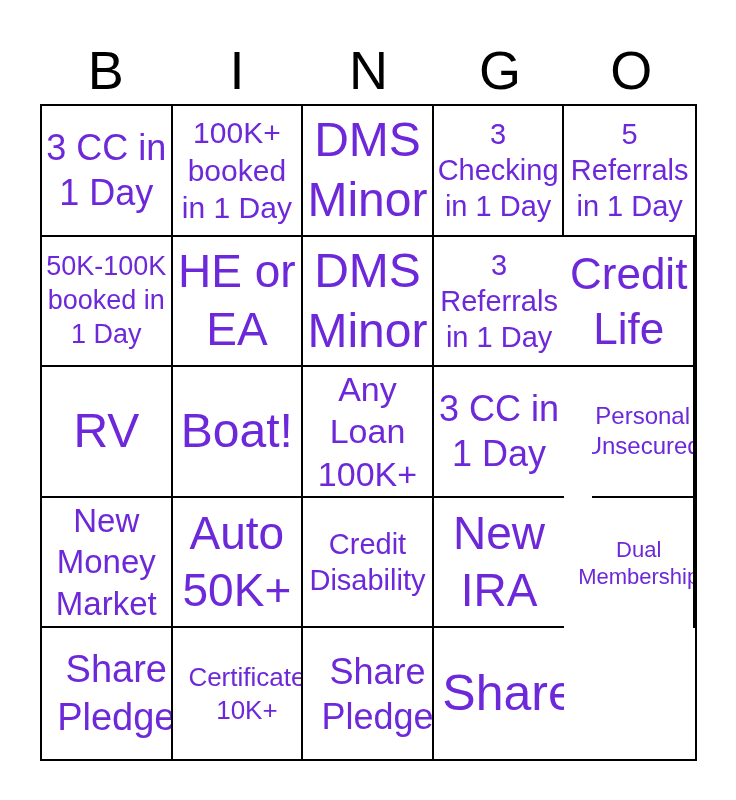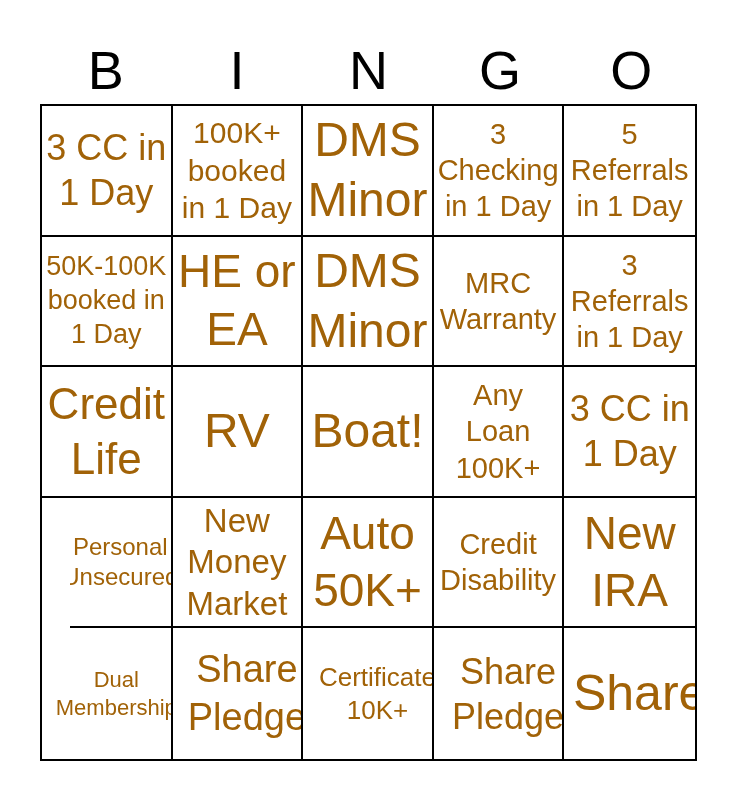--- a/index.html
+++ b/index.html
@@ -46,21 +46,21 @@
     border-right: 2px solid #000000;
     border-bottom: 2px solid #000000;
     display: flex;
     align-items: center;
     justify-content: center;
     text-align: center;
     white-space: pre-line;
     line-height: 1.25;
     padding: 0;
     overflow: hidden;
-    color: #a16207;
+    color: #6d28d9;
   }
   .cell.last-col { border-right: none; }
   .cell.last-row { border-bottom: none; padding-left: 20px; }
 </style>
 </head>
 <body>
 
 <div class="page">
   <div class="bingo-header" id="bingo-header">
       <div class="bingo-letter">B</div>
@@ -83,30 +83,28 @@
       <div class="cell last-col" style="font-size: 29px;">5
 Referrals
 in 1 Day</div>
       <div class="cell" style="font-size: 27px;">50K-100K
 booked in
 1 Day</div>
       <div class="cell" style="font-size: 46px;">HE or
 EA</div>
       <div class="cell" style="font-size: 48px;">DMS
 Minor</div>
-      <div class="cell" style="font-size: 29px;">MRC
-Warranty</div>
       <div class="cell last-col" style="font-size: 29px;">3
 Referrals
 in 1 Day</div>
       <div class="cell" style="font-size: 44px;">Credit
 Life</div>
       <div class="cell" style="font-size: 48px;">RV</div>
       <div class="cell" style="font-size: 48px;">Boat!</div>
-      <div class="cell" style="font-size: 29px;">Any
+      <div class="cell" style="font-size: 34px;">Any
 Loan
 100K+</div>
       <div class="cell last-col" style="font-size: 36px;">3 CC in
 1 Day</div>
       <div class="cell" style="font-size: 24px; margin-left: 28px;">Personal
 Unsecured</div>
       <div class="cell" style="font-size: 33px;">New
 Money
 Market</div>
       <div class="cell" style="font-size: 46px;">Auto

